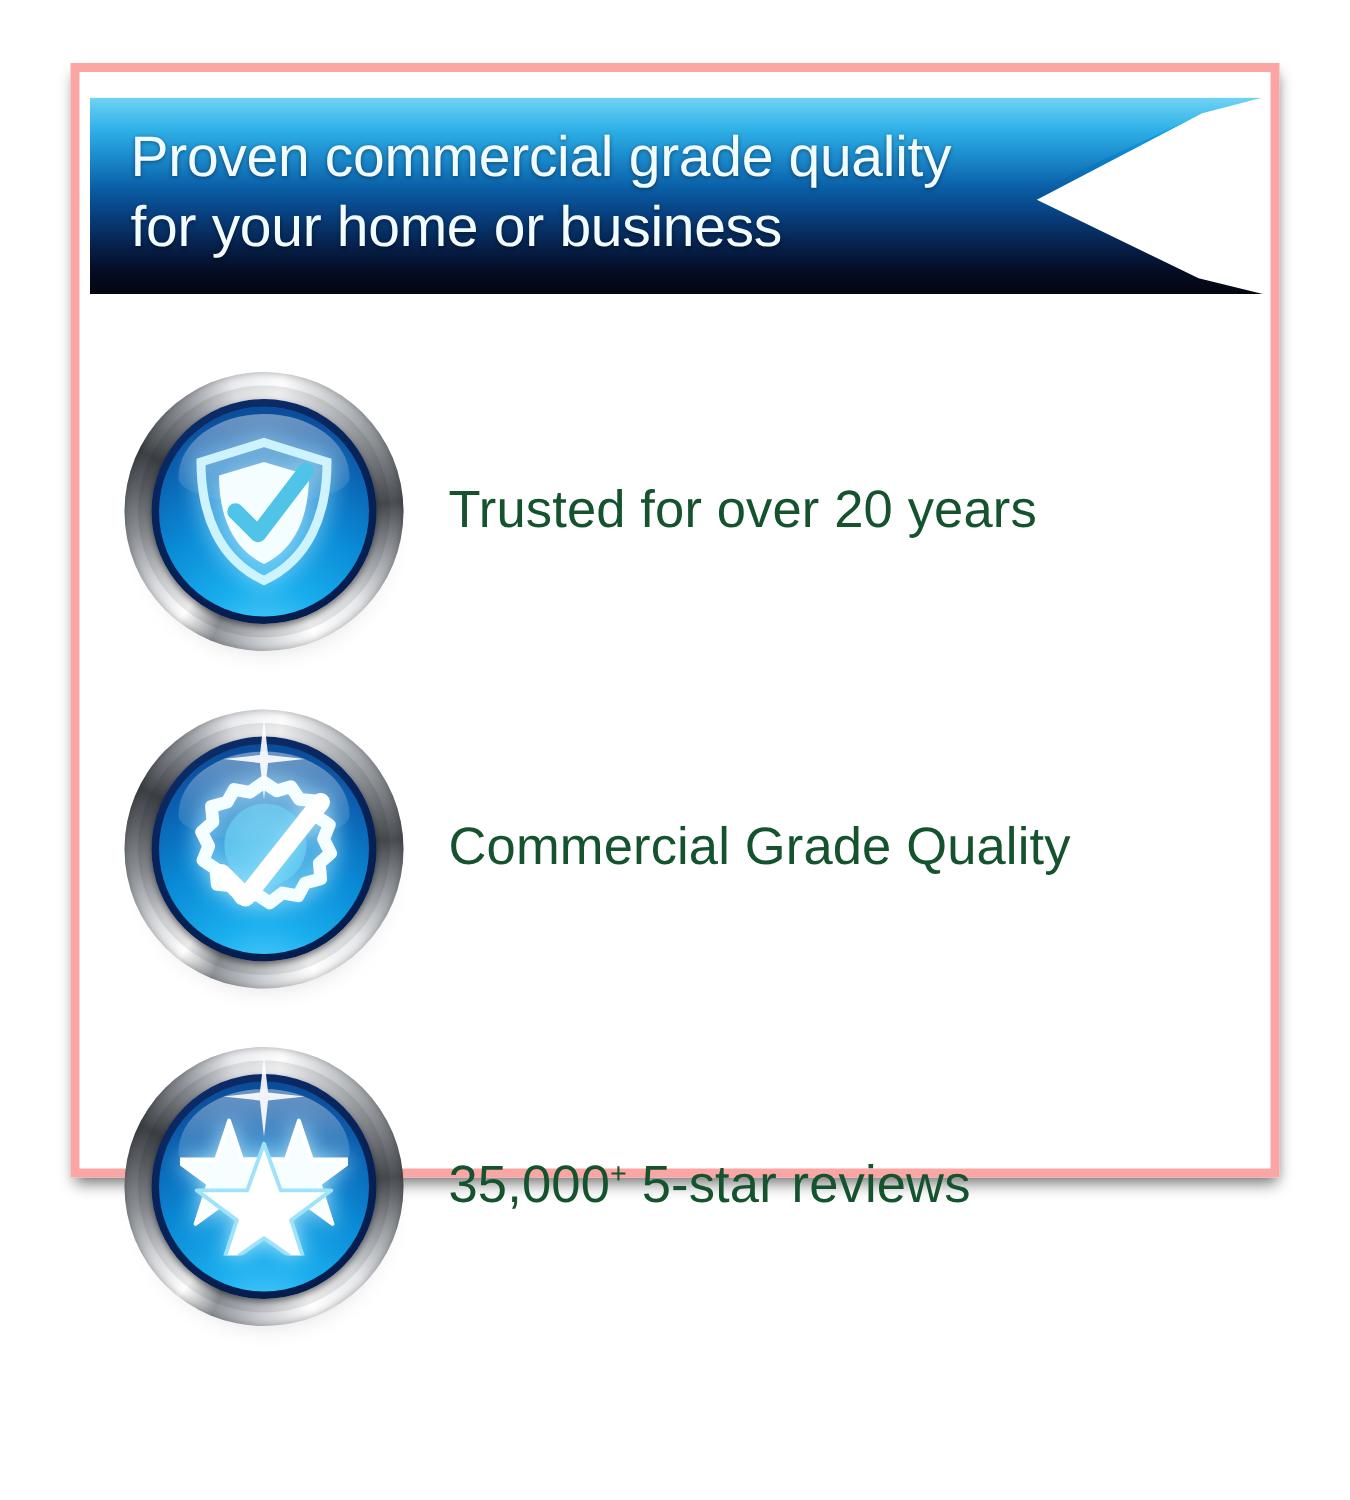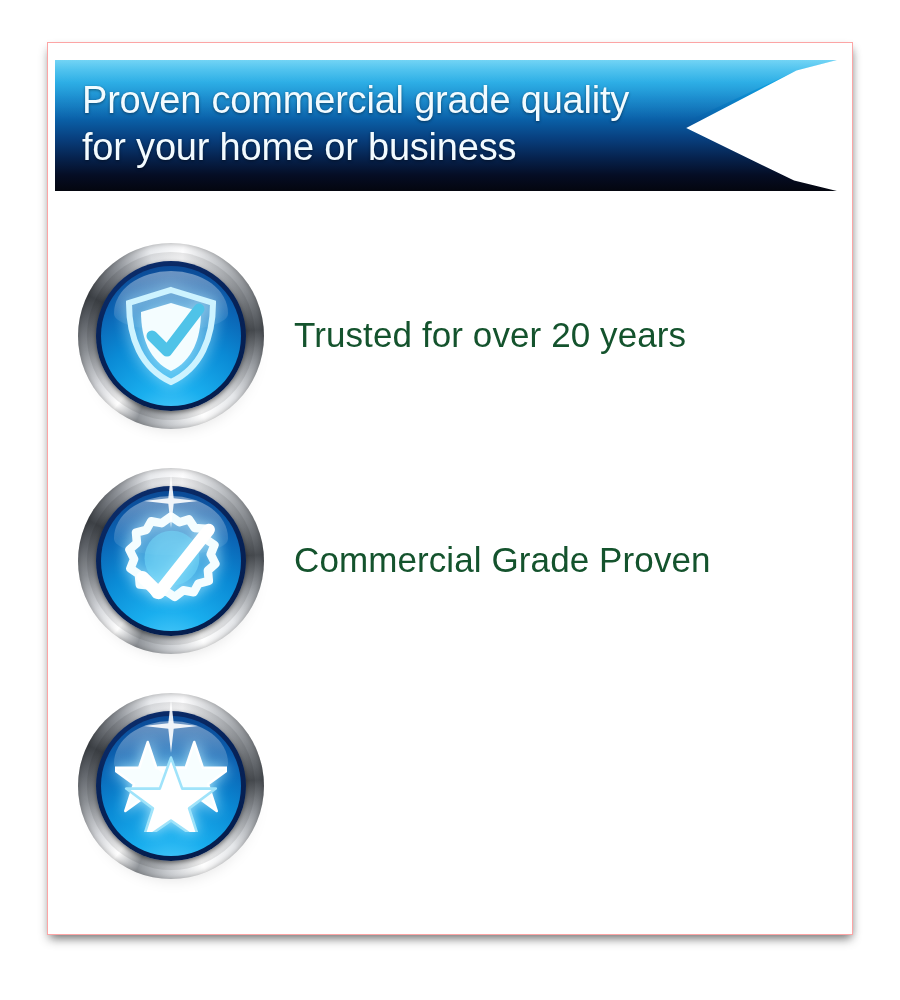--- a/index.html
+++ b/index.html
@@ -14,23 +14,23 @@
     overflow: hidden;
     position: relative;
   }
 
   
   #promo-card {
     position: absolute;
     left: 47px;
     top: 42px;
     width: 806px;
-    height: 893px;
+    height: 743px;
     background: #ffffff;
-    border: 1px solid #fca5a5;
+    border: 6px solid #fca5a5;
     box-shadow: 0 6px 10px -2px rgba(0,0,0,0.42),
                 2px 4px 8px -3px rgba(0,0,0,0.25);
     box-sizing: border-box;
   }
 
   
   #banner-wrap {
     position: absolute;
     left: 7px;
     top: 17px;
@@ -261,21 +261,21 @@
                          L50 87 L39 90 L33 81 L22 80 L21 69 L12 63 L16 53
                          L11 43 L19 36 L18 25 L29 22 L34 13 L45 15 Z"></path>
               </g>
               <circle cx="56" cy="52" r="29" fill="#74d9f7" opacity="0.55"></circle>
               <path d="M25 72 L42 89 L95 22" fill="none" stroke="#ffffff" stroke-width="13" stroke-linecap="round" stroke-linejoin="round"></path>
             </svg>
           </div>
         </div>
       </div>
       <div class="feature-label">
-        <span>Commercial Grade Proven</span>
+        <span>Commercial Grade Quality</span>
       </div>
     </div>
 
     <div class="feature-row">
       <div class="badge-slot">
         <div class="badge">
           <div class="badge-shadow"></div>
           <div class="badge-ring"></div>
           <div class="badge-ring-inner-shade"></div>
           <div class="badge-bezel"></div>
@@ -285,16 +285,19 @@
           </svg>
           <div class="badge-glyph">
             <svg width="112" height="92" viewBox="0 0 130 106" aria-hidden="true">
               <path d="M38 2 L48 32 L80 32 L54 51 L64 82 L38 63 L12 82 L22 51 L-4 32 L28 32 Z" fill="#f7feff" stroke="#ffffff" stroke-width="3" stroke-linejoin="round"></path>
               <path d="M92 2 L102 32 L134 32 L108 51 L118 82 L92 63 L66 82 L76 51 L50 32 L82 32 Z" fill="#f7feff" stroke="#ffffff" stroke-width="3" stroke-linejoin="round"></path>
               <path d="M65 20 L78 56 L117 56 L86 79 L98 116 L65 93 L32 116 L44 79 L13 56 L52 56 Z" fill="#ffffff" stroke="#9fe3fa" stroke-width="3" stroke-linejoin="round"></path>
             </svg>
           </div>
         </div>
       </div>
+      <div class="feature-label">
+        <span>35,000</span><span class="sup">+</span><span> 5-star reviews</span>
+      </div>
     </div>
 
   </div>
 </div>
 
 </body></html>

